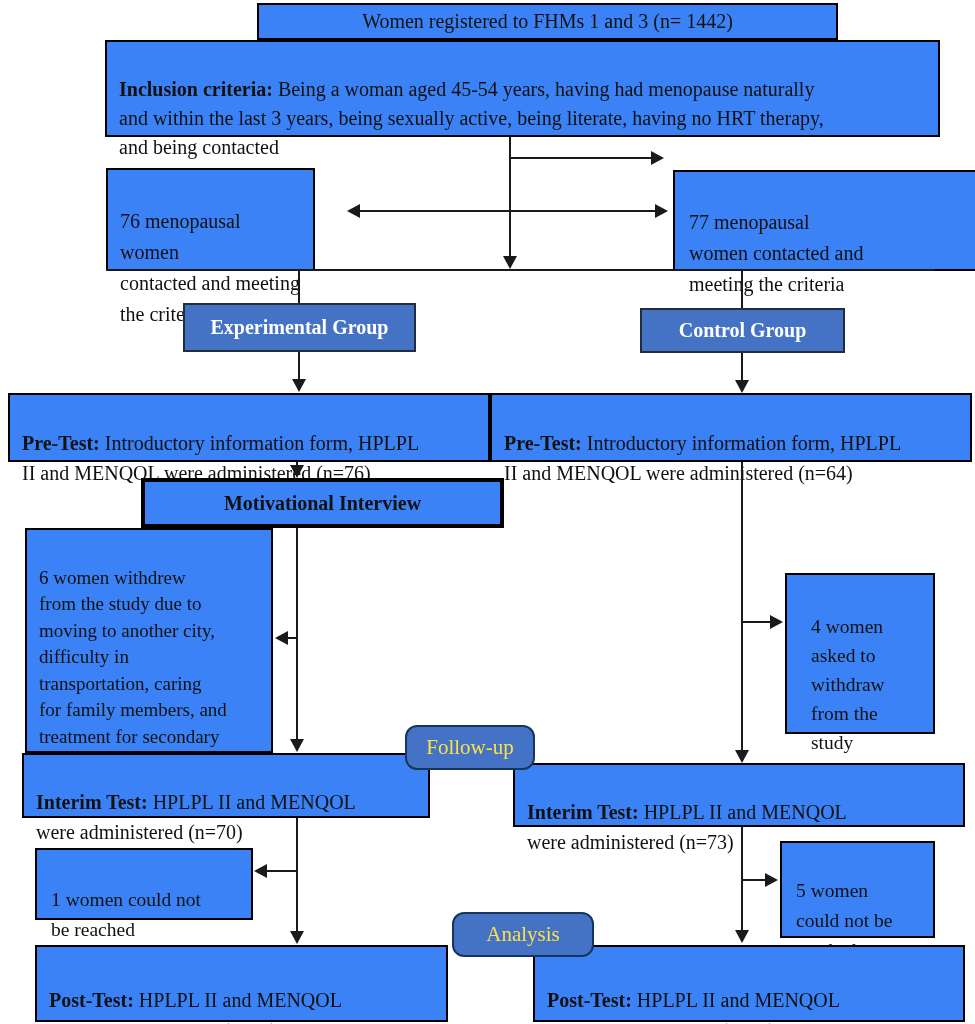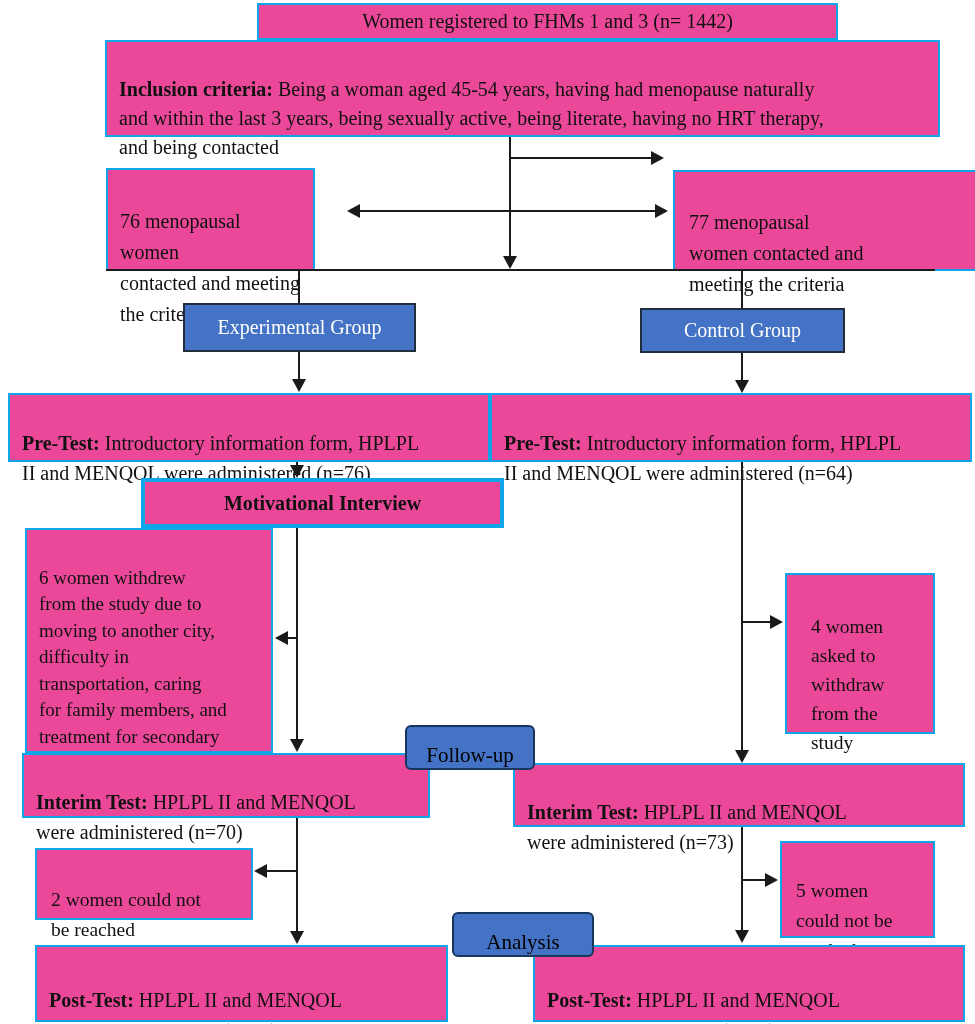--- a/index.html
+++ b/index.html
@@ -1,32 +1,32 @@
 <!DOCTYPE html>
 <html><head>
 <meta charset="utf-8">
 <style>
   html,body{margin:0;padding:0;background:#fff;}
   #canvas{
     position:relative;width:975px;height:1024px;background:#fff;overflow:hidden;
     font-family:"Liberation Serif","DejaVu Serif",serif;color:#111;
   }
   .box{
-    position:absolute;box-sizing:border-box;background:#ec4899;
-    border:2px solid #0ea5e9;white-space:pre-line;
+    position:absolute;box-sizing:border-box;background:#3b82f6;
+    border:2px solid #000000;white-space:pre-line;
   }
   .center{display:flex;align-items:center;justify-content:center;text-align:center;}
   .blue-rect{
     position:absolute;box-sizing:border-box;background:#4472C4;border:2px solid #1f2d3d;
-    color:#fff;font-weight:normal;display:flex;align-items:center;justify-content:center;
+    color:#fff;font-weight:bold;display:flex;align-items:center;justify-content:center;
     font-size:20px;
   }
   .badge{
     position:absolute;box-sizing:border-box;background:#4472C4;border:2px solid #17365d;
-    border-radius:6px;color:#000000;display:flex;align-items:flex-end;justify-content:center;
+    border-radius:12px;color:#fde047;display:flex;align-items:center;justify-content:center;
     font-size:21px;z-index:6;
   }
   .hline,.vline{position:absolute;background:#1a1a1a;z-index:1;}
   .hline{height:2px;}
   .vline{width:2px;}
   .arr{position:absolute;width:0;height:0;z-index:2;}
   .arr.down{border-left:7px solid transparent;border-right:7px solid transparent;border-top:13px solid #1a1a1a;}
   .arr.left{border-top:7px solid transparent;border-bottom:7px solid transparent;border-right:13px solid #1a1a1a;}
   .arr.right{border-top:7px solid transparent;border-bottom:7px solid transparent;border-left:13px solid #1a1a1a;}
   b{font-weight:bold;}
@@ -137,21 +137,21 @@
 
   <div class="badge" style="left:405px;top:725px;width:130px;height:45px;">
     <span>Follow-up</span>
   </div>
 
   <div class="vline" style="left:296px;top:818px;height:116px;"></div>
   <div class="hline" style="left:262px;top:870px;width:36px;"></div>
   <div class="arr left" style="left:254px;top:864px;"></div>
   <div class="arr down" style="left:290px;top:931px;"></div>
   <div class="box" style="left:35px;top:848px;width:218px;height:72px;font-size:19.5px;line-height:30px;padding:5px 14px;">
-    <span>2 women could not
+    <span>1 women could not
 be reached</span>
   </div>
 
   <div class="vline" style="left:741px;top:827px;height:106px;"></div>
   <div class="hline" style="left:741px;top:879px;width:26px;"></div>
   <div class="arr right" style="left:765px;top:873px;"></div>
   <div class="arr down" style="left:735px;top:930px;"></div>
   <div class="box" style="left:780px;top:841px;width:155px;height:97px;font-size:19.5px;line-height:30px;padding:3px 14px;">
     <span>5 women
 could not be

